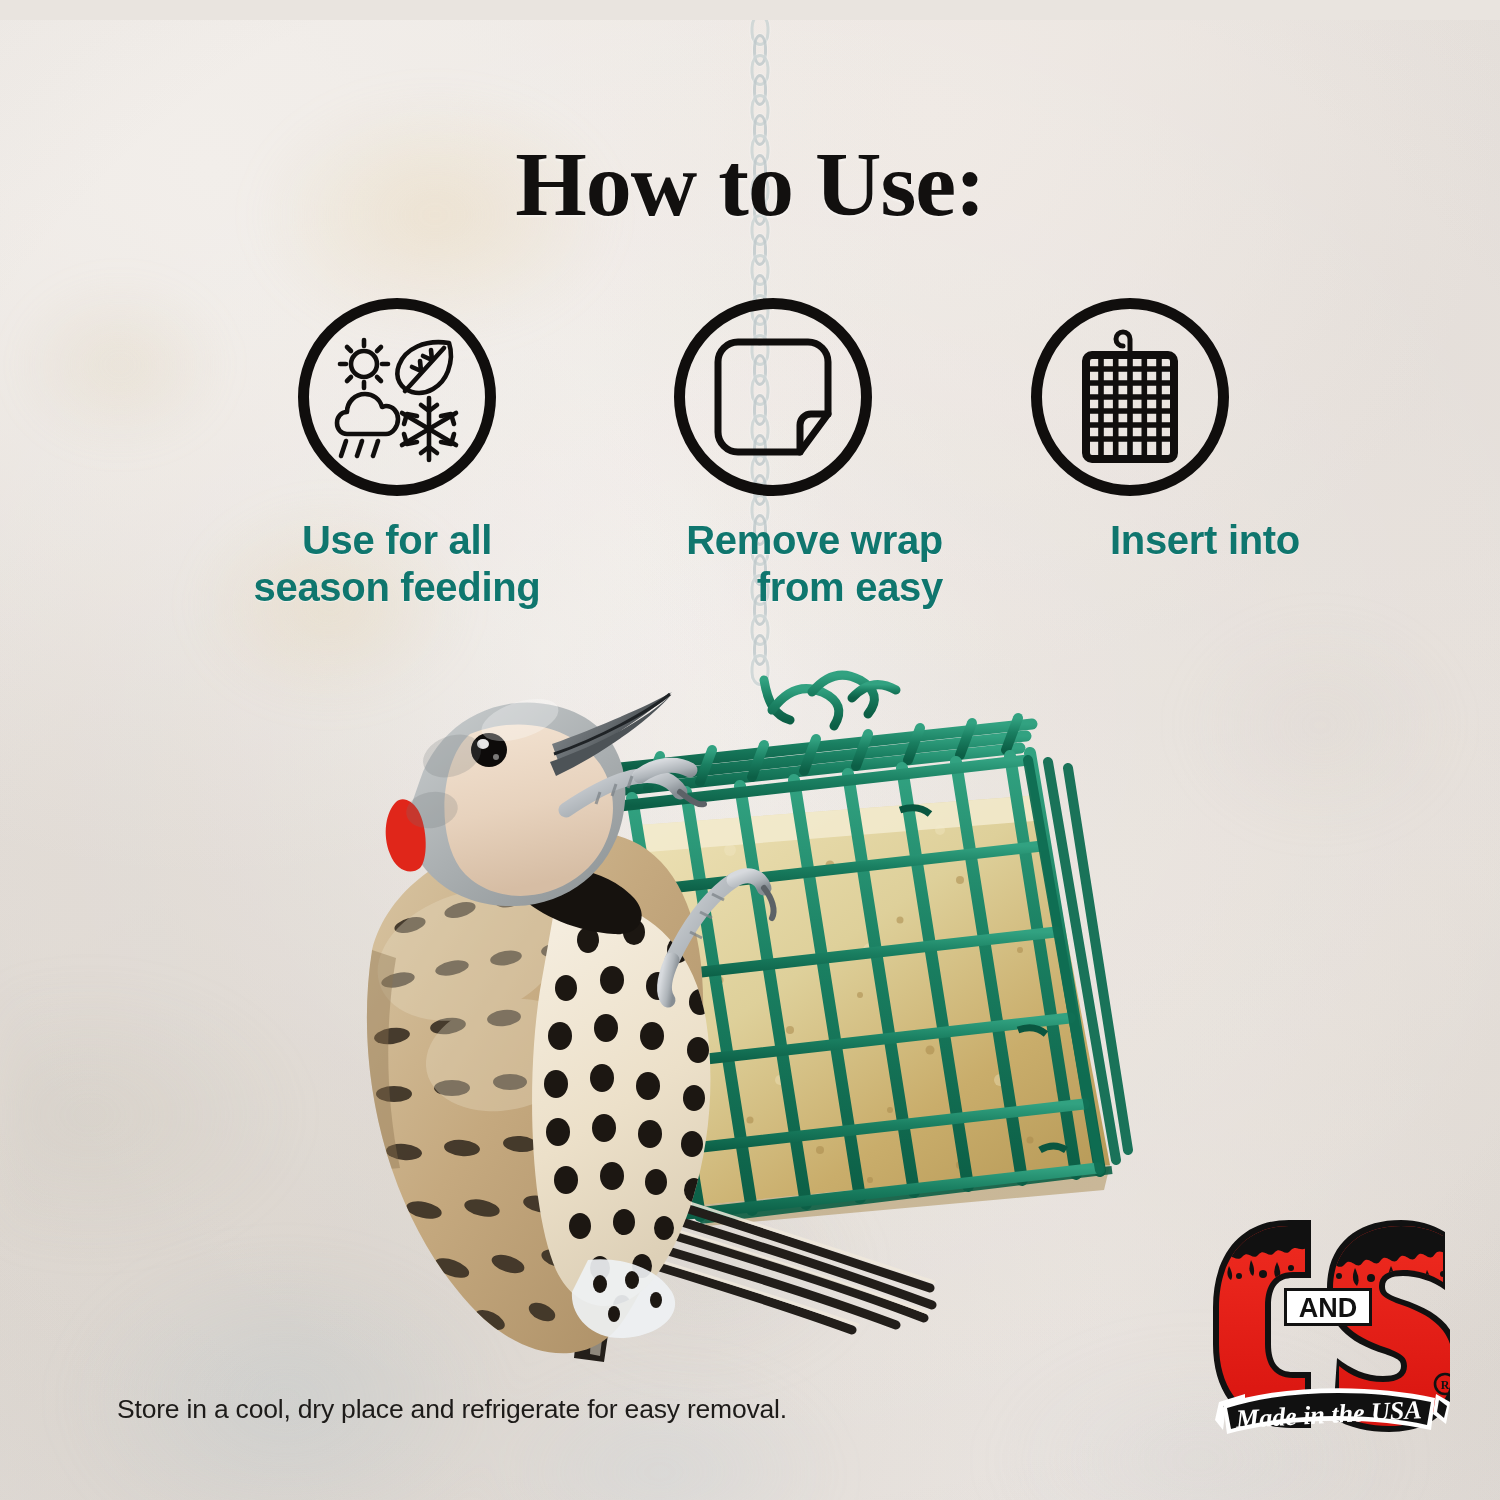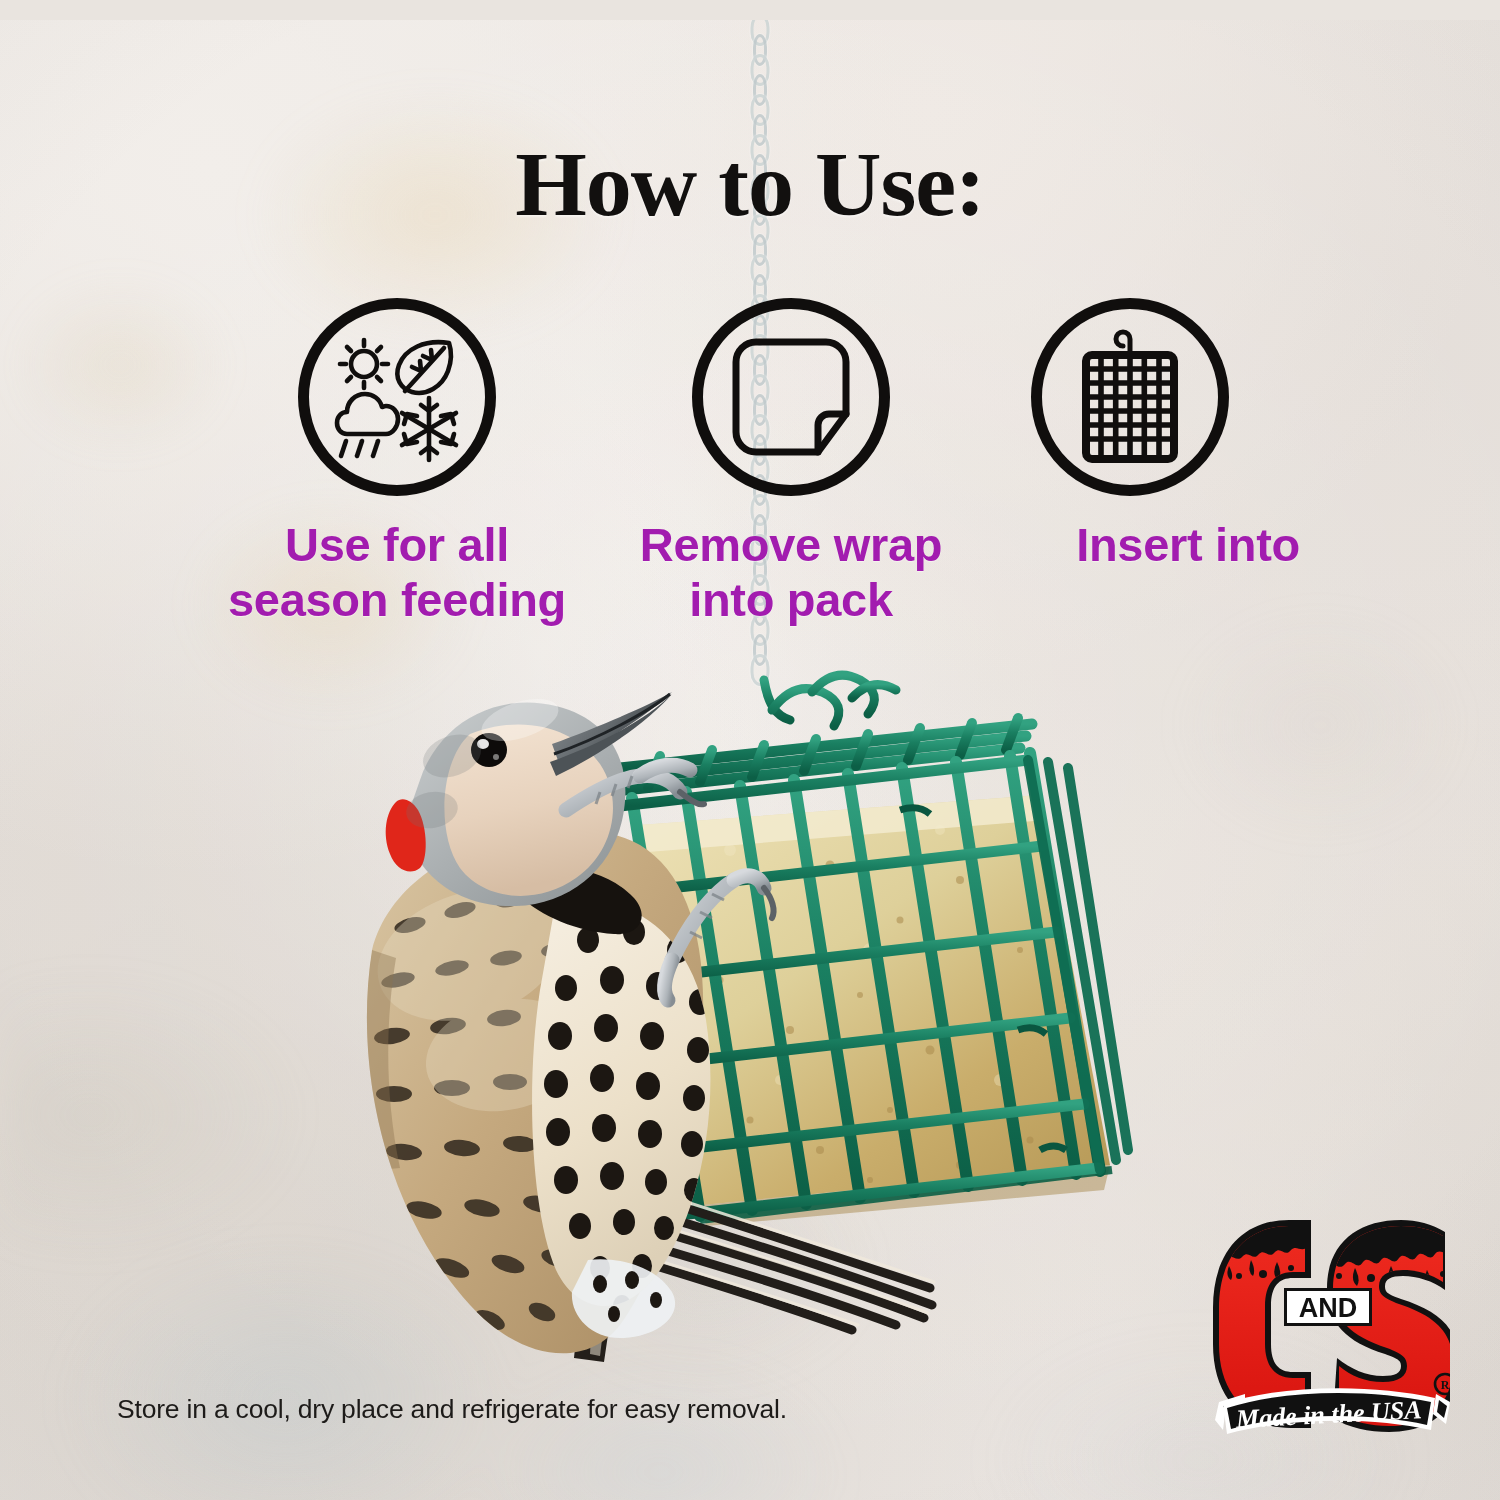--- a/index.html
+++ b/index.html
@@ -69,34 +69,34 @@
     font-family:"Liberation Serif", serif;
     font-weight:bold;font-size:92px;letter-spacing:-1px;color:#12100f;
     line-height:1;
     text-shadow:0 2px 2px rgba(255,255,255,.45);
   }
 
   
   .steps{position:absolute;left:0;top:278px;width:1500px;height:330px;}
   .step{position:absolute;top:0;width:340px;text-align:center;}
   .step-1{left:227px;}
-  .step-2{left:621px;}
+  .step-2{left:603px;text-align:right;}
   .step-3{left:960px;text-align:right;}
   .circle{
     width:198px;height:198px;margin:0 auto;border-radius:50%;
     border:11px solid #100e0d;
     box-sizing:border-box;
     display:flex;align-items:center;justify-content:center;
     position:relative;
   }
   .circle svg{display:block;}
   .caption{
     margin-top:21px;
     font-family:"Liberation Sans", sans-serif;
-    font-weight:bold;font-size:47px;line-height:1.18;color:#a21caf;
+    font-weight:bold;font-size:40px;line-height:1.18;color:#0f766e;
     letter-spacing:-.3px;
     text-shadow:0 1px 1px rgba(255,255,255,.5);
   }
 
   
   .photo{position:absolute;left:0;top:0;width:1500px;height:1500px;pointer-events:none;}
 
   
   .disclaimer{
     position:absolute;left:72px;top:1372px;width:760px;
@@ -212,21 +212,21 @@
 
     <div class="step step-2">
       <div class="circle">
         <svg width="122" height="122" viewBox="0 0 122 122" fill="none" stroke="#100e0d" stroke-width="7" stroke-linecap="round" stroke-linejoin="round">
           <path d="M26 6h70a20 20 0 0 1 20 20v52L88 116H26A20 20 0 0 1 6 96V26A20 20 0 0 1 26 6z"></path>
           <path d="M116 78H99a11 11 0 0 0-11 11v27"></path>
         </svg>
       </div>
       <div class="caption">
         <div>Remove wrap</div>
-        <div>into pack</div>
+        <div>from easy</div>
       </div>
     </div>
 
     <div class="step step-3">
       <div class="circle">
         <svg width="124" height="140" viewBox="0 0 124 140" fill="none" stroke="#100e0d" stroke-linecap="round" stroke-linejoin="round">
 
           <g stroke-width="5">
             <path d="M62 28V12a7 7 0 1 0-7 7"></path>
           </g>

